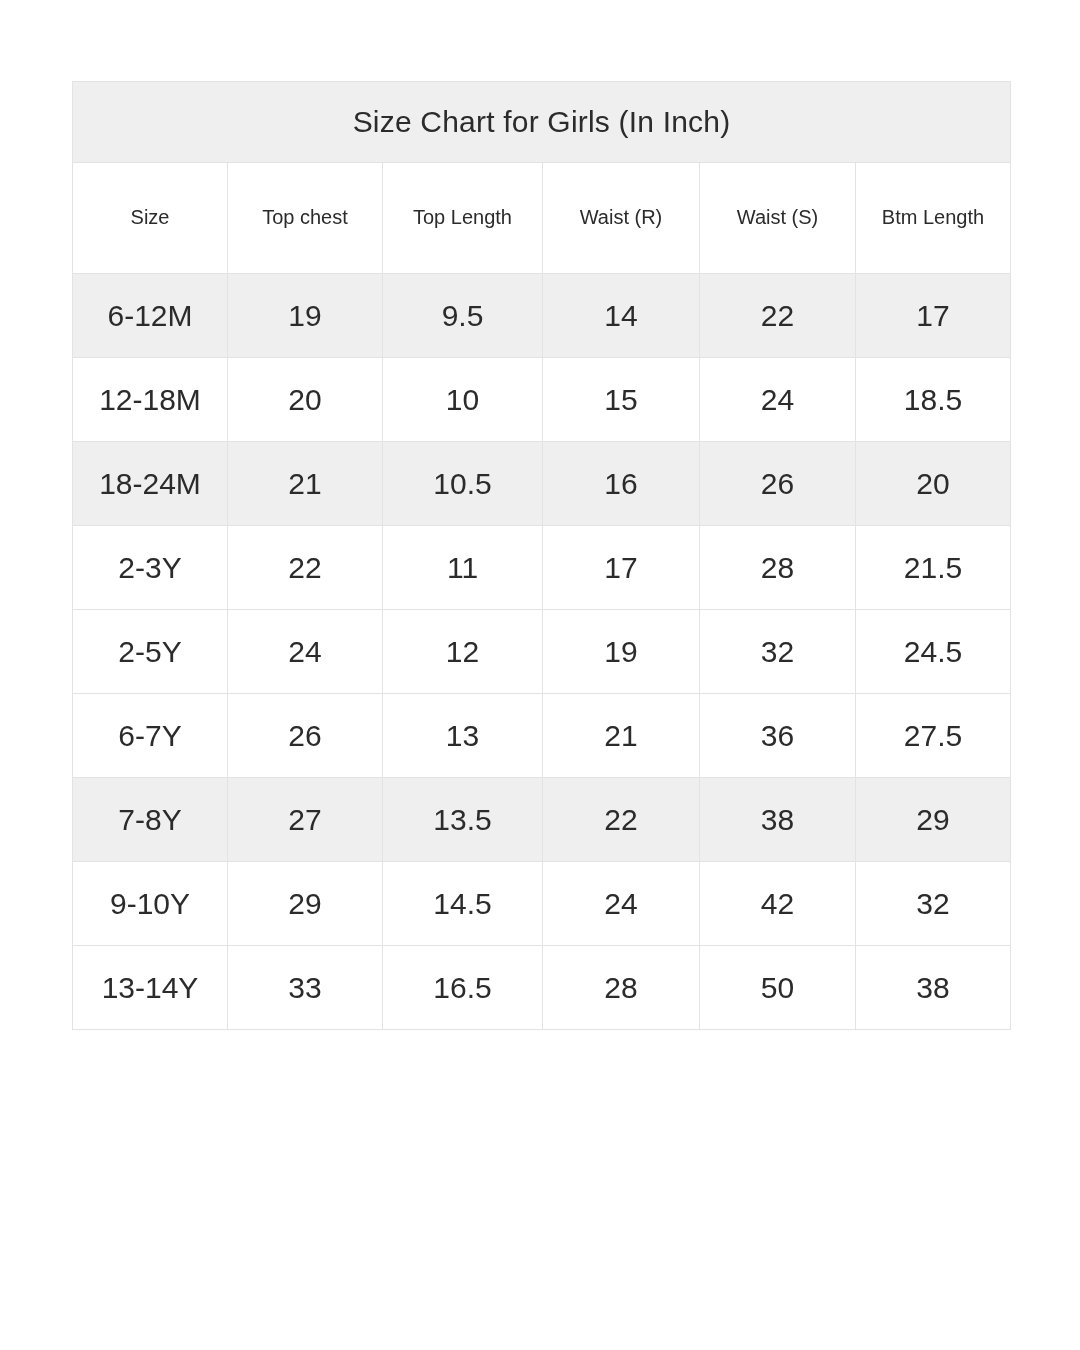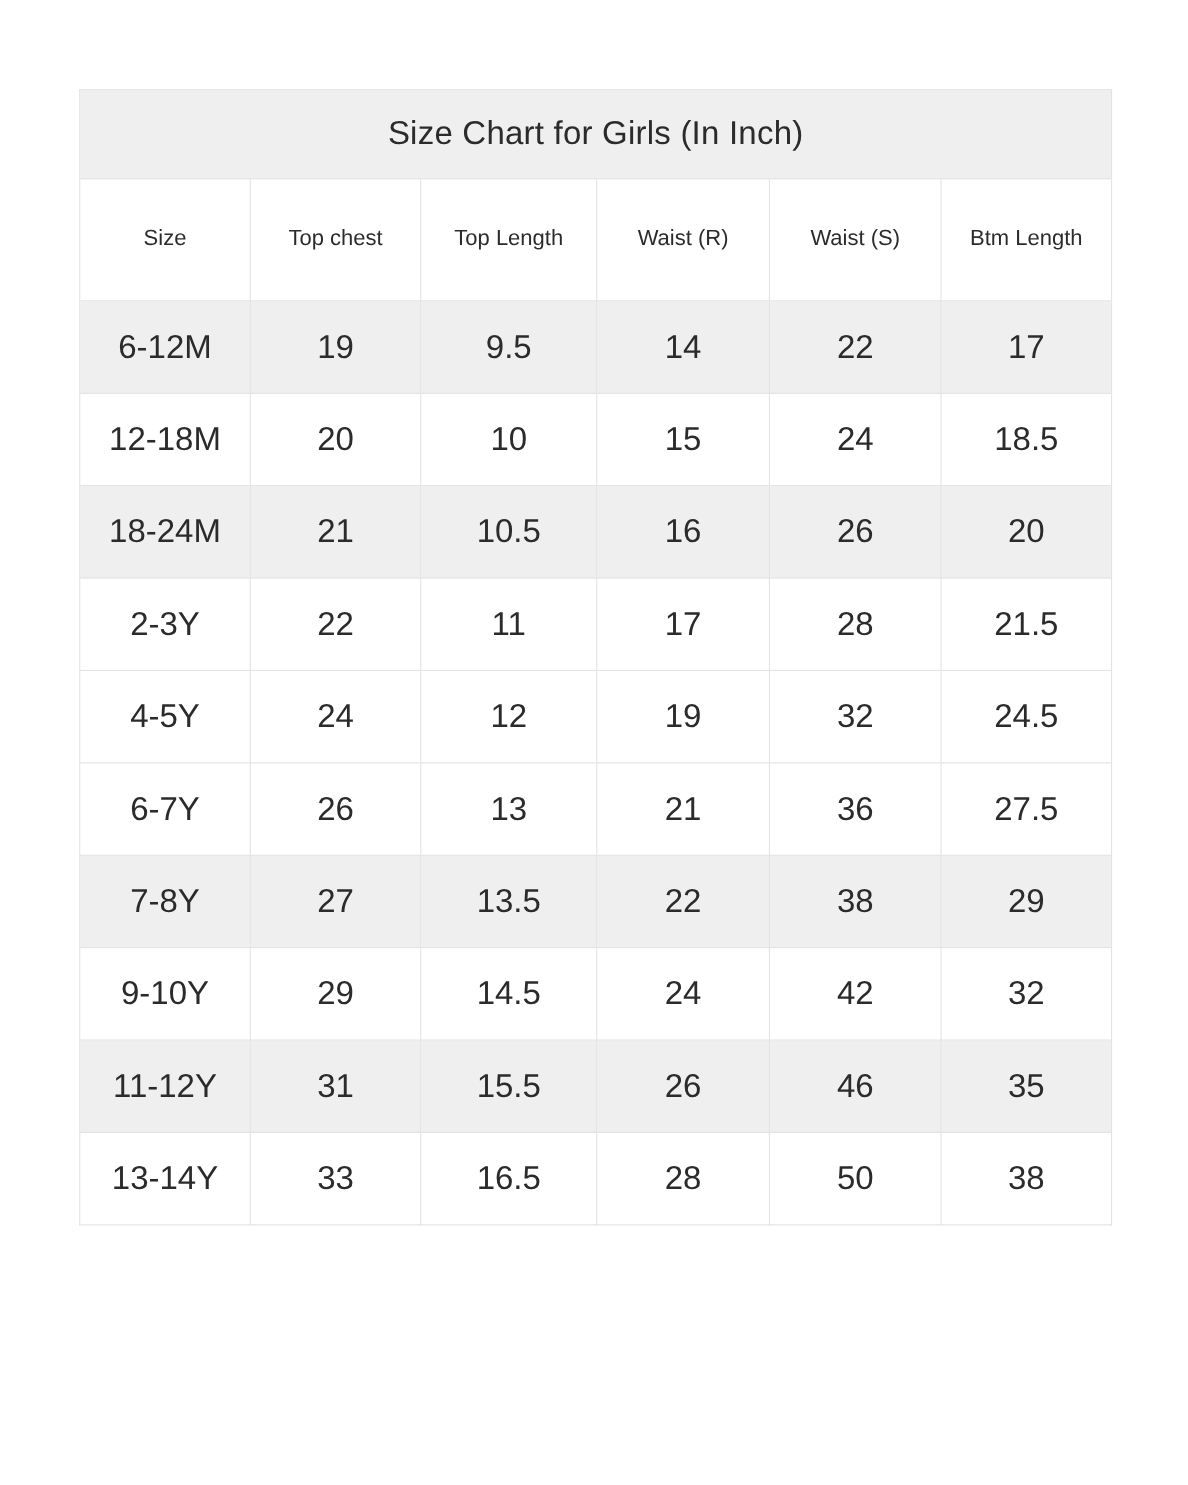--- a/index.html
+++ b/index.html
@@ -133,21 +133,21 @@
           </tr>
           <tr class="data-row">
             <td>2-3Y</td>
             <td>22</td>
             <td>11</td>
             <td>17</td>
             <td>28</td>
             <td>21.5</td>
           </tr>
           <tr class="data-row">
-            <td>4-5Y</td>
+            <td>2-5Y</td>
             <td>24</td>
             <td>12</td>
             <td>19</td>
             <td>32</td>
             <td>24.5</td>
           </tr>
           <tr class="data-row">
             <td>6-7Y</td>
             <td>26</td>
             <td>13</td>
@@ -164,28 +164,20 @@
             <td>29</td>
           </tr>
           <tr class="data-row">
             <td>9-10Y</td>
             <td>29</td>
             <td>14.5</td>
             <td>24</td>
             <td>42</td>
             <td>32</td>
           </tr>
-          <tr class="data-row alt">
-            <td>11-12Y</td>
-            <td>31</td>
-            <td>15.5</td>
-            <td>26</td>
-            <td>46</td>
-            <td>35</td>
-          </tr>
           <tr class="data-row">
             <td>13-14Y</td>
             <td>33</td>
             <td>16.5</td>
             <td>28</td>
             <td>50</td>
             <td>38</td>
           </tr>
         </tbody>
     </table>

